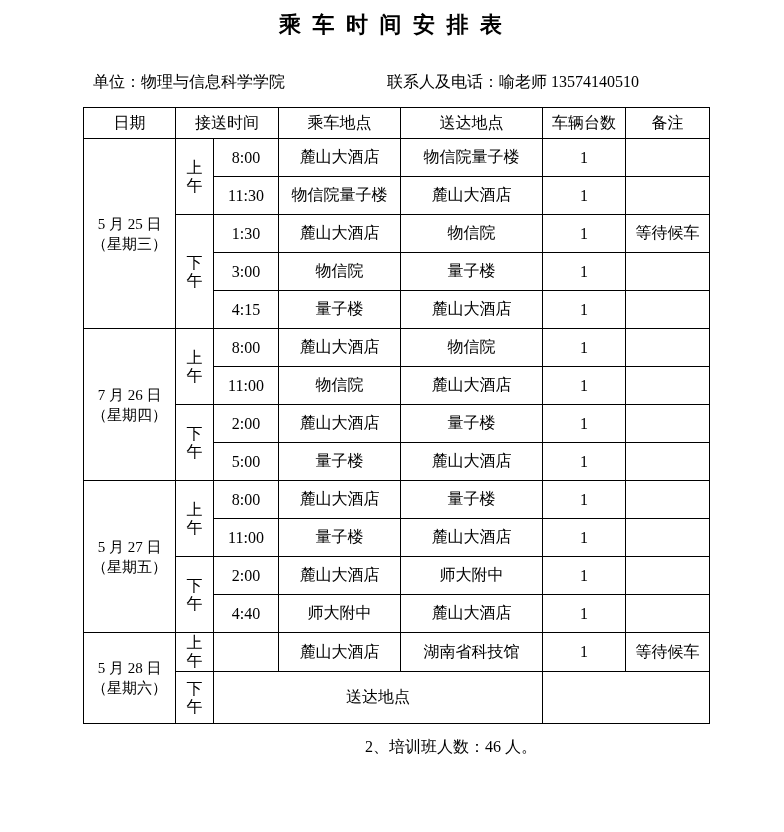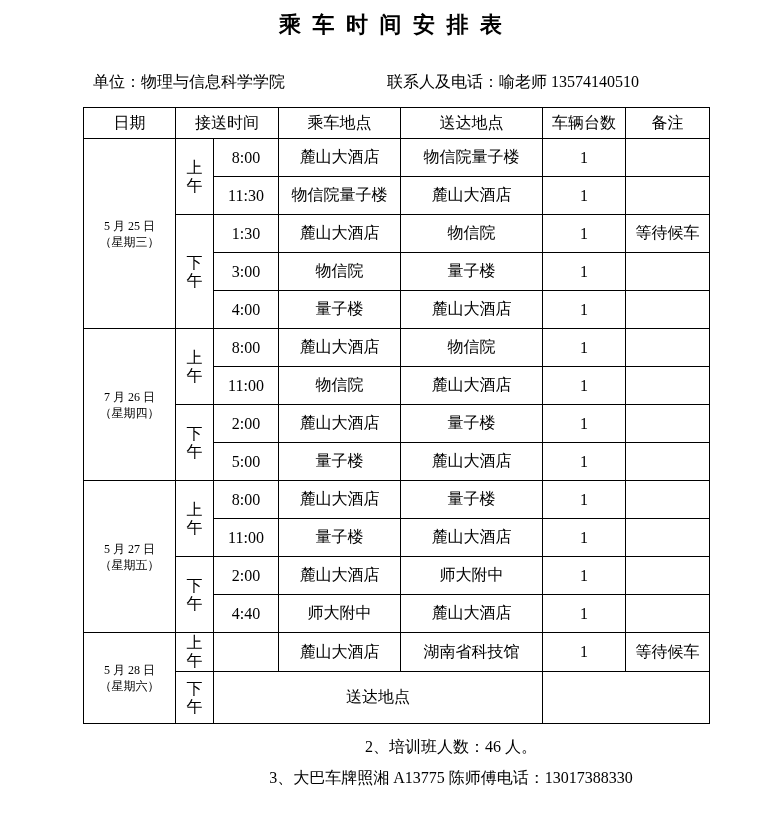--- a/index.html
+++ b/index.html
@@ -47,21 +47,21 @@
     font-weight: normal;
     text-align: center;
     vertical-align: middle;
     overflow: hidden;
   }
   tr.hdr       { height: 31px; }
   tr.r         { height: 38px; }
   tr.r-last1   { height: 39px; }
   tr.r-last2   { height: 52px; }
   td.date-cell {
-    font-size: 12px;
+    font-size: 15px;
     white-space: pre-line;
     line-height: 1.35;
   }
   td.period-cell {
     white-space: pre-line;
     line-height: 1.15;
   }
   td.place-cell {
     text-align: left;
     padding-left: 8px;
@@ -135,21 +135,21 @@
         <td class="center-cell">等待候车</td>
       </tr>
       <tr class="r">
         <td class="center-cell">3:00</td>
         <td class="place-cell">物信院</td>
         <td class="place-cell">量子楼</td>
         <td class="center-cell">1</td>
         <td class="center-cell"></td>
       </tr>
       <tr class="r">
-        <td class="center-cell">4:00</td>
+        <td class="center-cell">4:15</td>
         <td class="place-cell">量子楼</td>
         <td class="place-cell">麓山大酒店</td>
         <td class="center-cell">1</td>
         <td class="center-cell"></td>
       </tr>
 
       <tr class="r">
         <td class="date-cell" rowspan="4">7 月 26 日
 （星期四）</td>
         <td class="period-cell" rowspan="2">上
@@ -234,16 +234,15 @@
         <td class="period-cell">下
 午</td>
         <td class="center-cell" colspan="3">送达地点</td>
         <td class="center-cell" colspan="2"></td>
       </tr>
     </tbody>
   </table>
 
   <div class="notes">
     <div class="note-line indent"><span>2、培训班人数：46 人。</span></div>
-    <div class="note-line indent"><span>3、大巴车牌照湘 A13775 陈师傅电话：13017388330</span></div>
   </div>
 
 </div>
 
 </body></html>

